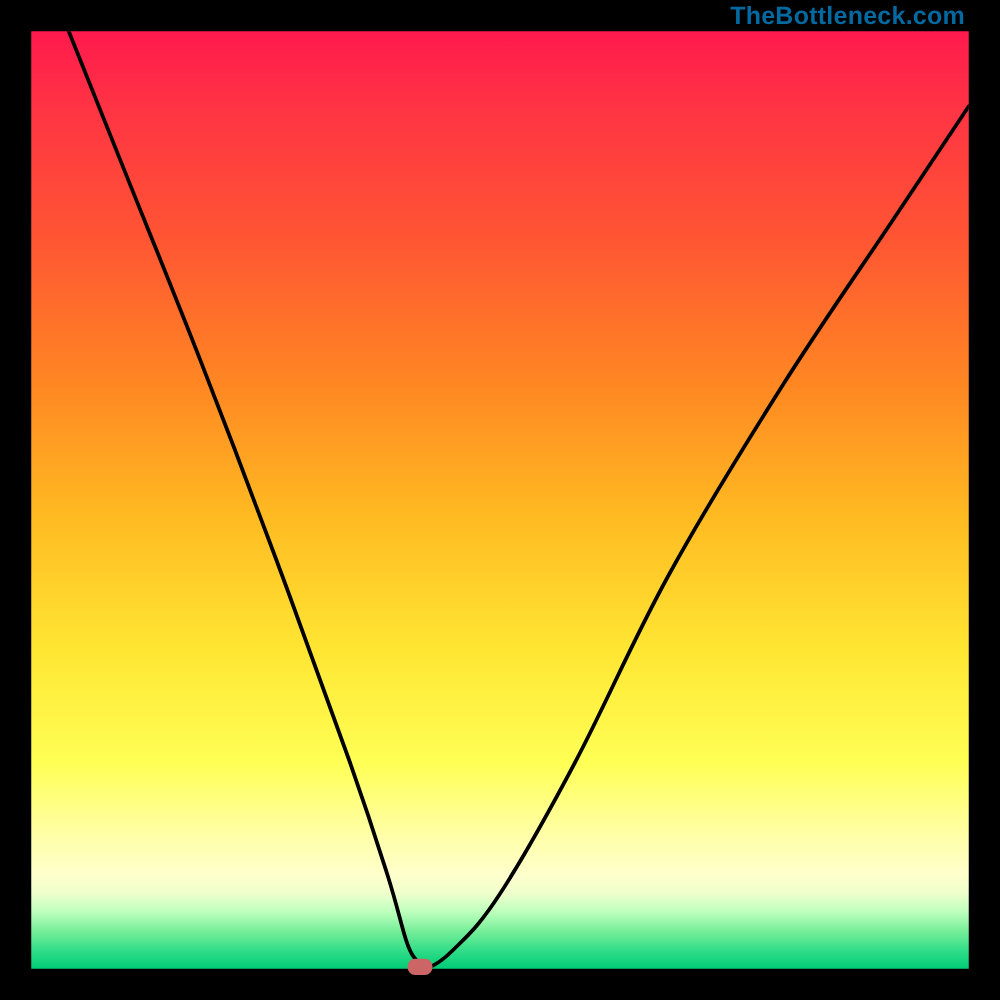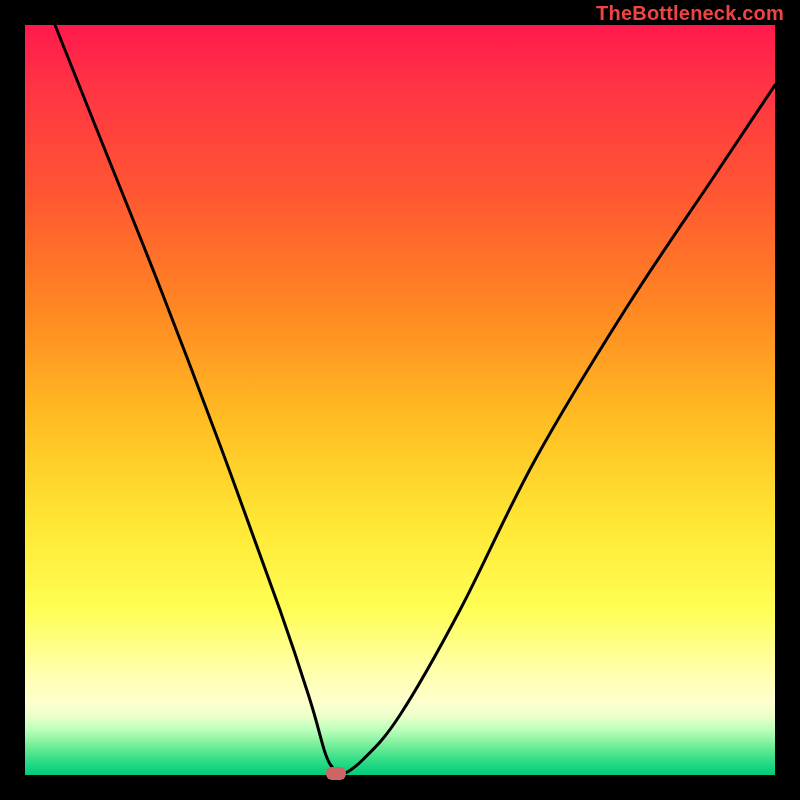--- a/index.html
+++ b/index.html
@@ -37,25 +37,25 @@
       #eeffcc 92%,
       #bbffbb 94%,
       #77ee99 96%,
       #33dd88 98%,
       #00cc77 100%
     );
   }
   .watermark {
     position: absolute;
     top: 2px;
-    right: 16px;
+    right: 28px;
     font-family: Arial, sans-serif;
     font-size: 20px;
     font-weight: bold;
-    color: #ef4444;
+    color: #0369a1;
     letter-spacing: 0.2px;
   }
   svg.curve {
     position: absolute;
     left: 25px;
     top: 25px;
     width: 750px;
     height: 750px;
     pointer-events: none;
   }

